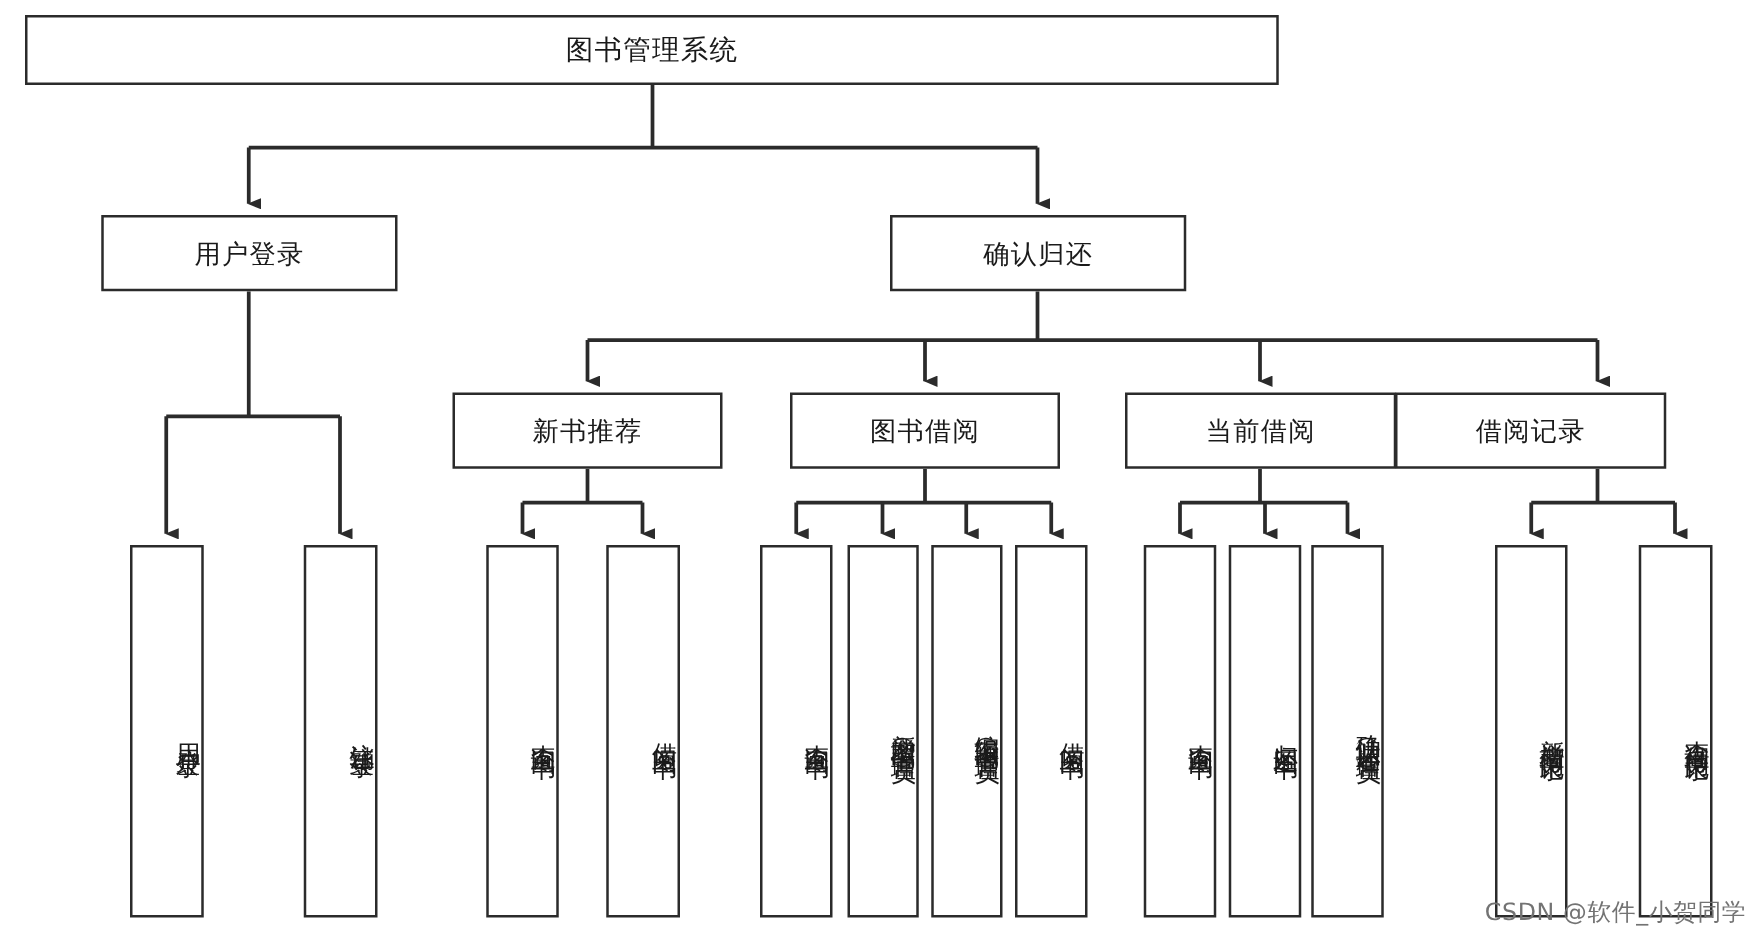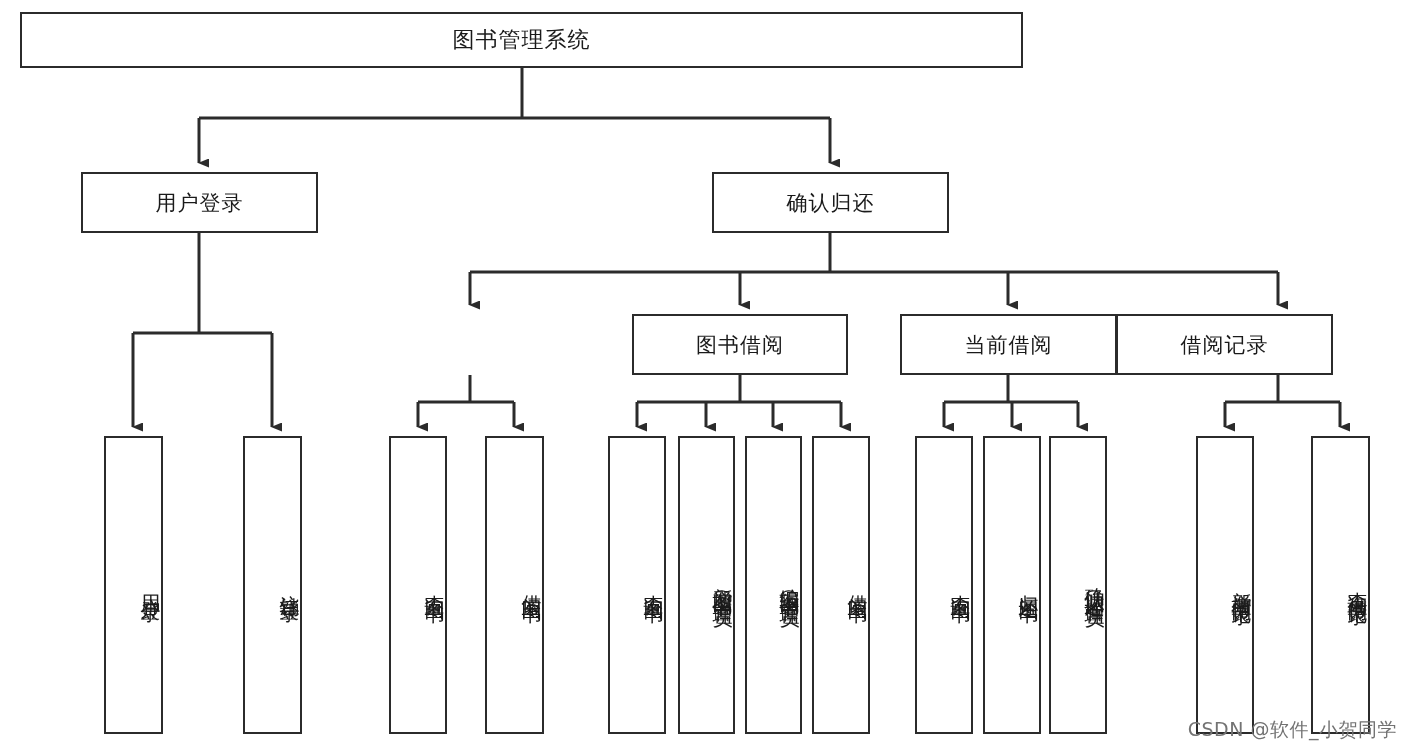--- a/index.html
+++ b/index.html
@@ -126,20 +126,23 @@
     <span>图书管理系统</span>
   </div>
 
   <div class="node horiz" style="left:81px; top:172px; width:237px; height:61px;">
     <span>用户登录</span>
   </div>
   <div class="node horiz" style="left:712px; top:172px; width:237px; height:61px;">
     <span>确认归还</span>
   </div>
 
+  <div class="node horiz" style="left:362px; top:314px; width:216px; height:61px;">
+    <span>新书推荐</span>
+  </div>
   <div class="node horiz" style="left:900px; top:314px; width:217px; height:61px;">
     <span>当前借阅</span>
   </div>
   <div class="node horiz" style="left:632px; top:314px; width:216px; height:61px;">
     <span>图书借阅</span>
   </div>
   <div class="node horiz" style="left:1116px; top:314px; width:217px; height:61px;">
     <span>借阅记录</span>
   </div>
 

